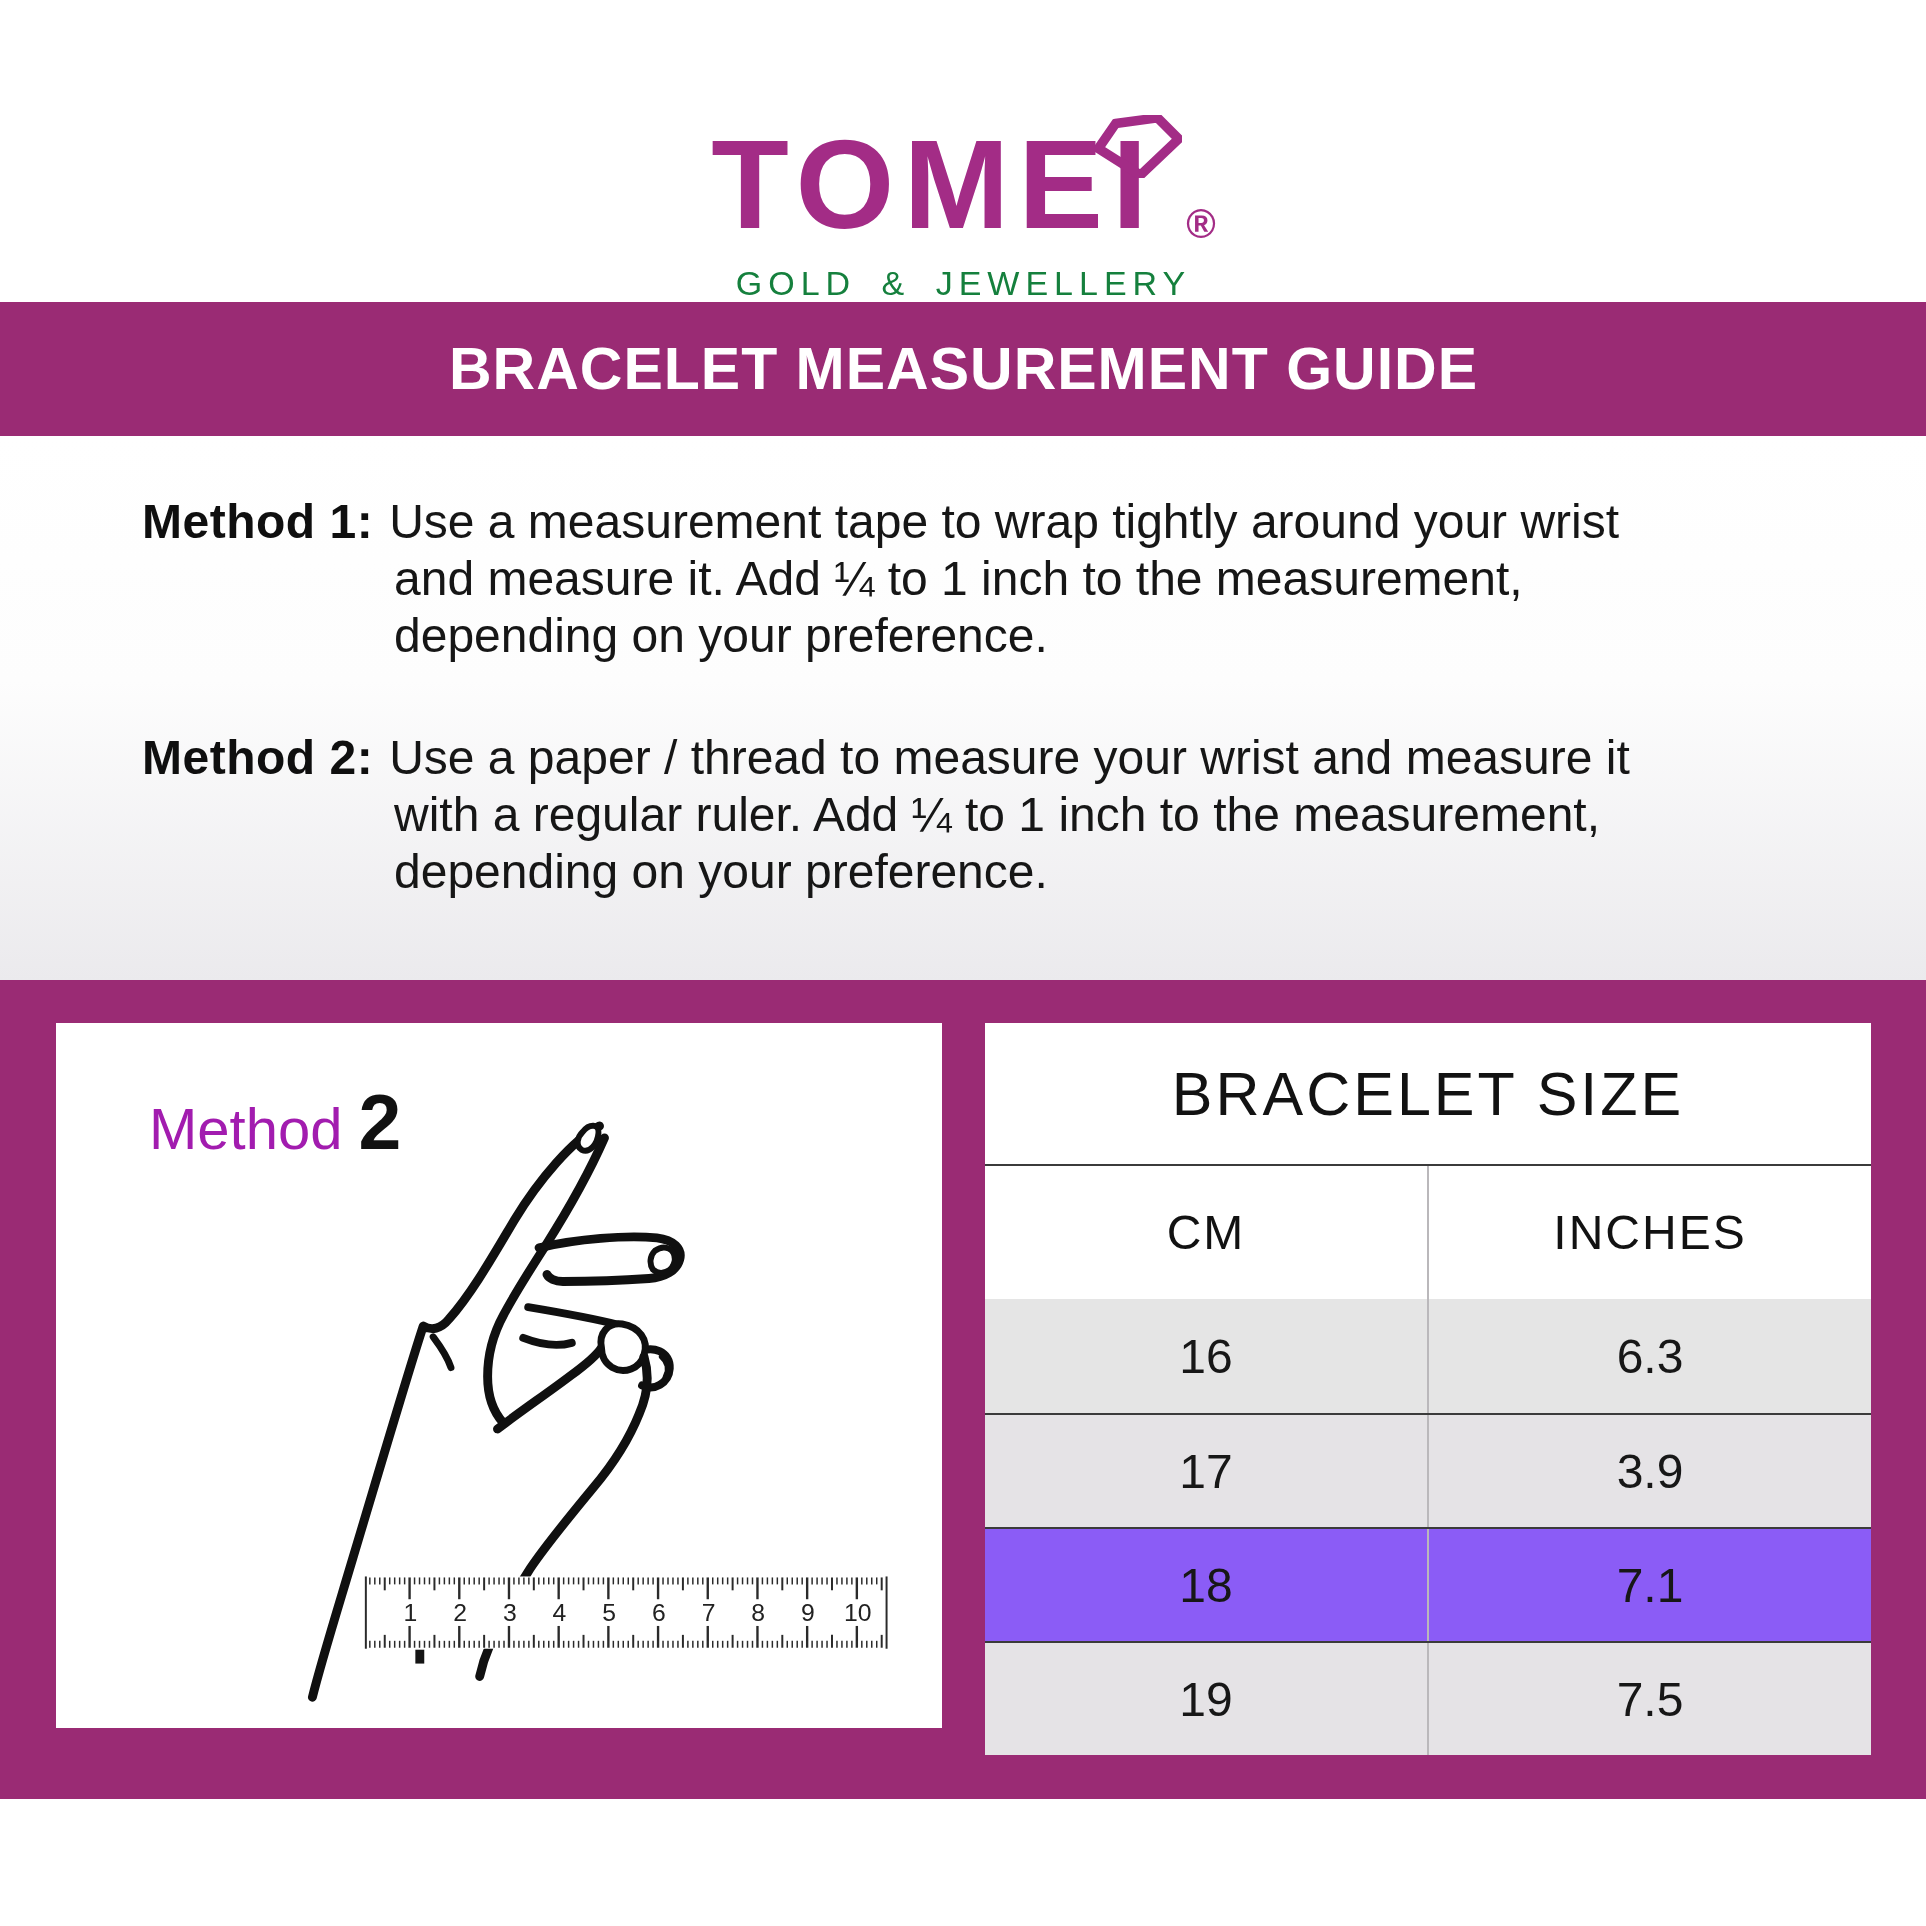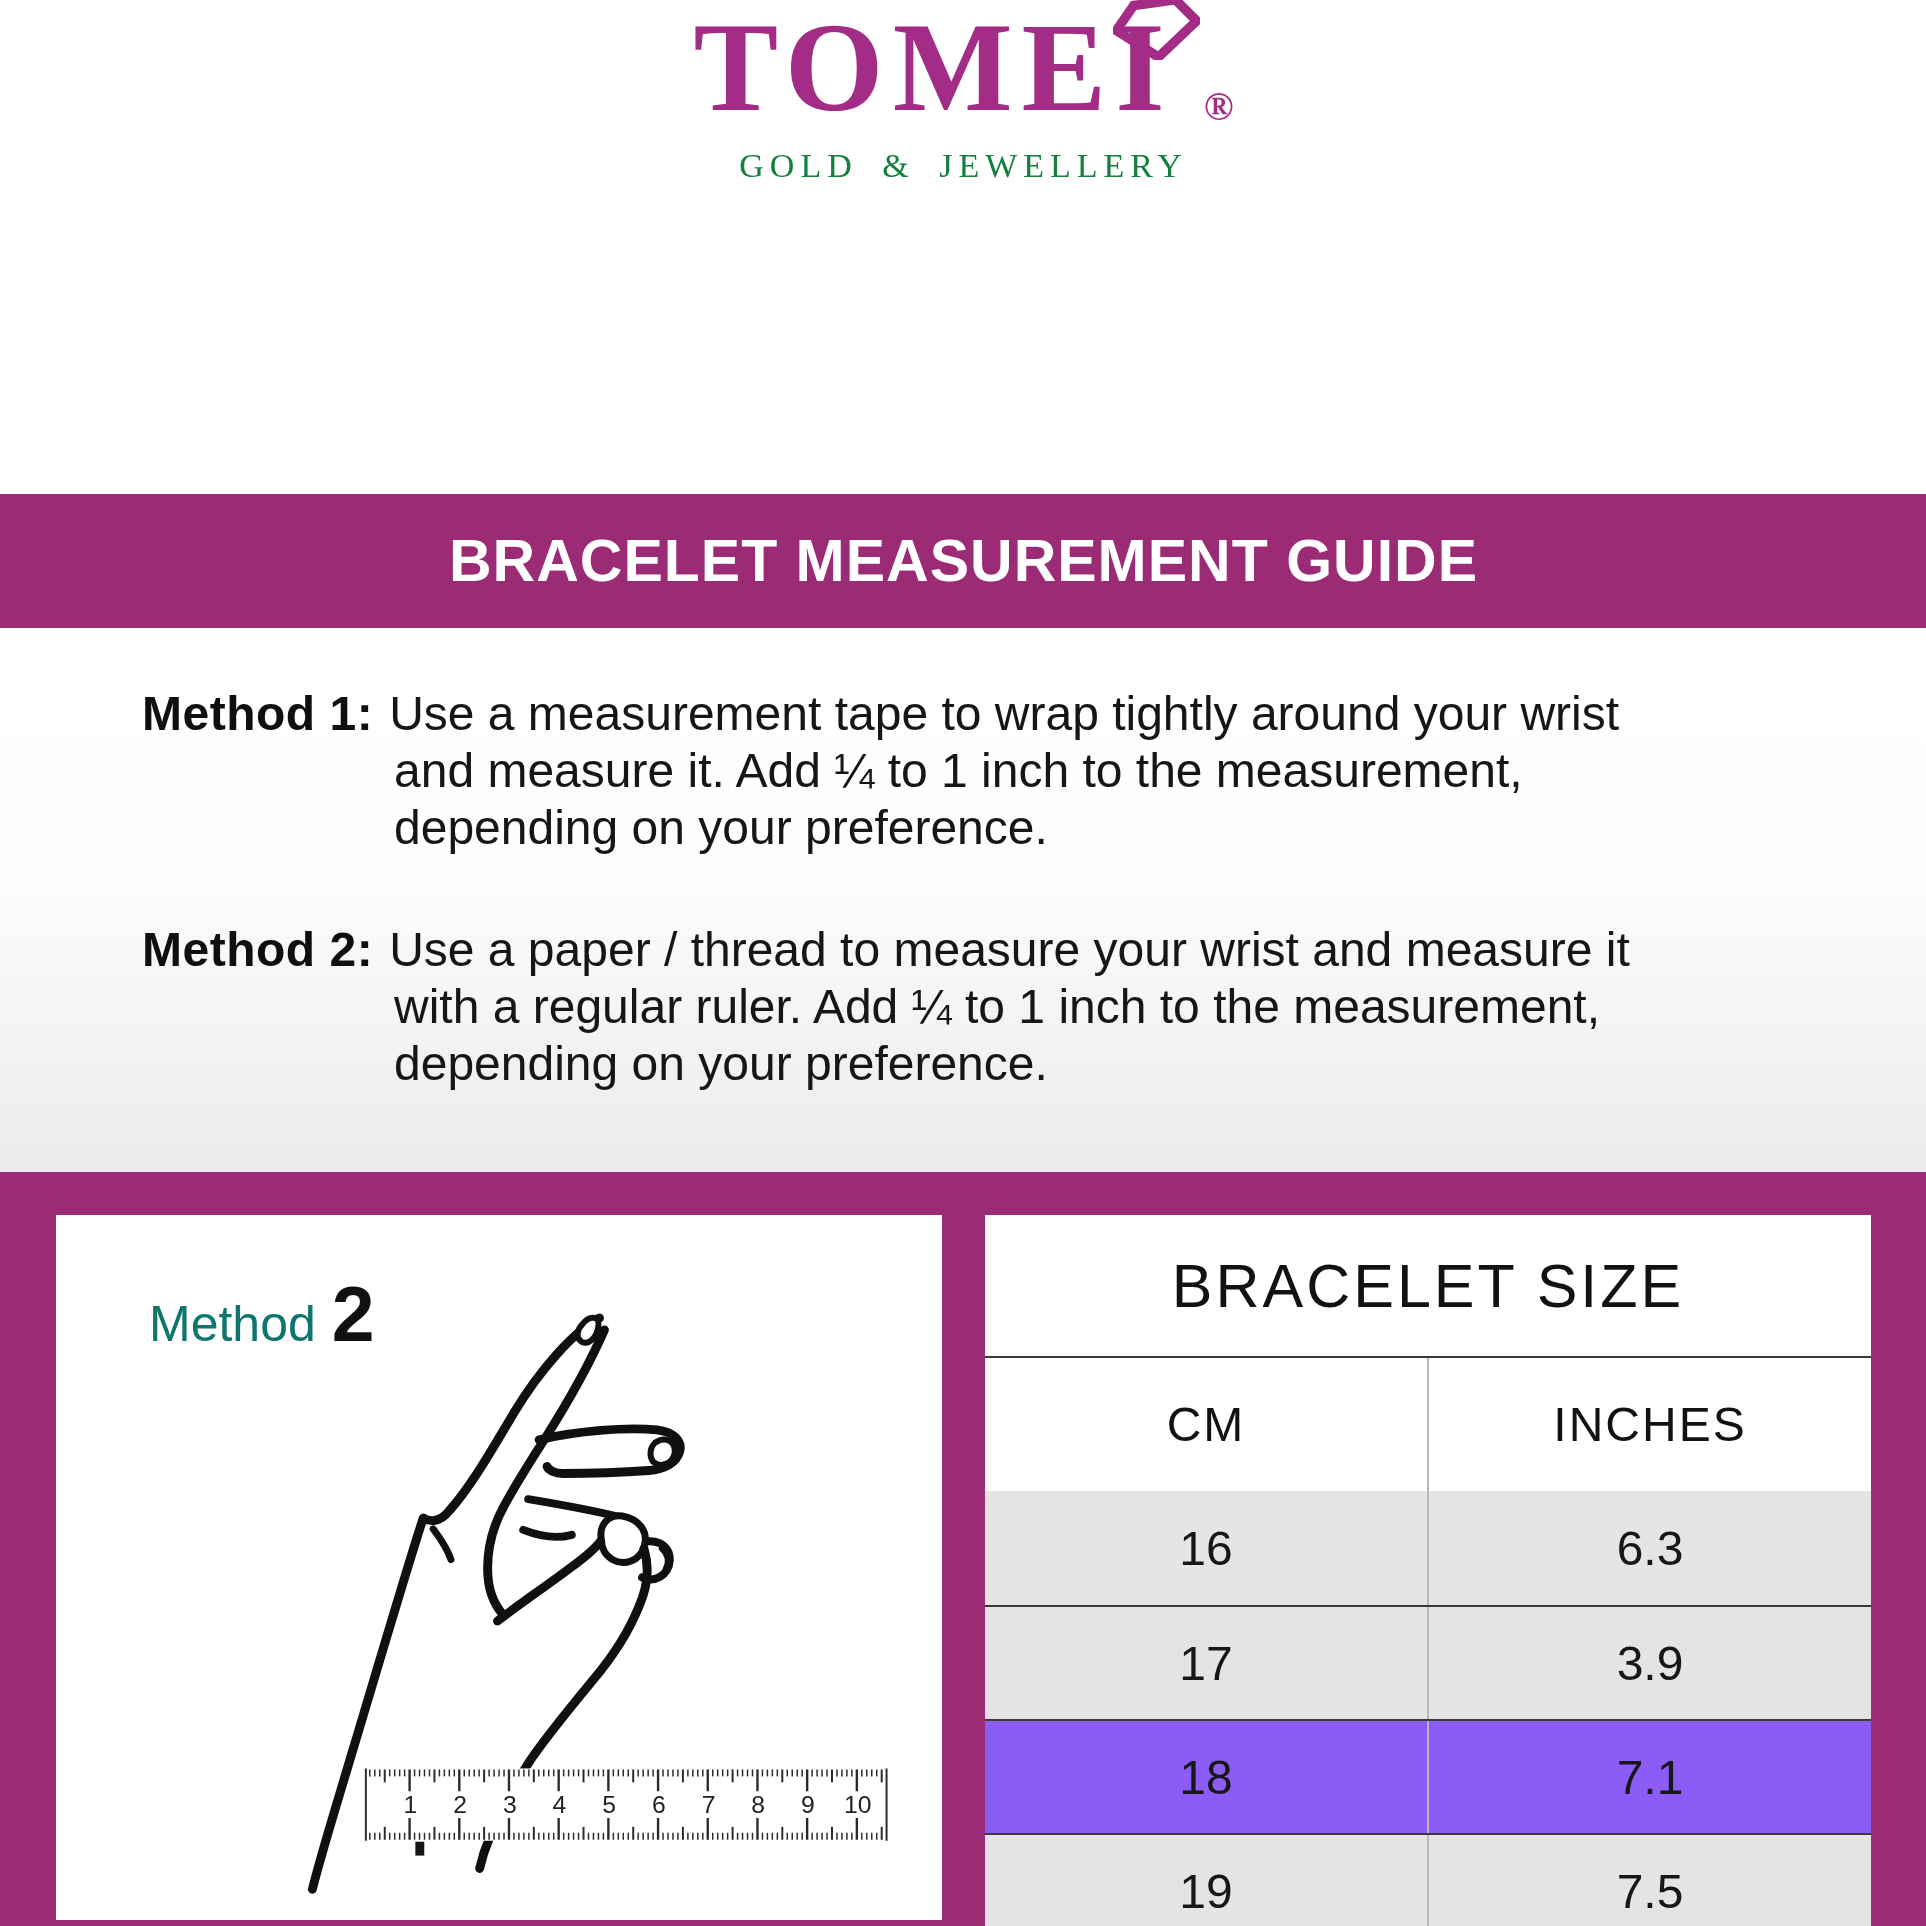--- a/index.html
+++ b/index.html
@@ -1,21 +1,21 @@
 <!DOCTYPE html>
 <html><head>
 <meta charset="utf-8">
 <style>
   html,body{margin:0;padding:0;background:#ffffff;}
   .page{
     position:relative;width:1927px;height:1927px;overflow:hidden;
     font-family:"Liberation Sans",sans-serif;color:#1a1a1a;background:#ffffff;
   }
   
-  .top{height:494px;box-sizing:border-box;text-align:center;font-family:Liberation Serif, serif;}
+  .top{height:302px;box-sizing:border-box;padding-top:117px;text-align:center;}
   .logo{display:inline-block;text-align:center;}
   .wordmark-row{display:flex;align-items:flex-end;justify-content:center;}
   .wordmark{
     position:relative;display:inline-block;
     font-weight:700;font-size:127px;line-height:1.06;letter-spacing:9px;
   }
   .diamond-wrap{position:absolute;top:-50px;right:-26px;width:87px;height:63px;}
   .reg-mark{
     display:inline-block;font-size:40px;font-weight:700;line-height:1;
     margin-left:30px;margin-bottom:8px;
@@ -41,21 +41,21 @@
   .m-label{font-weight:700;letter-spacing:0.5px;margin-right:16px;color:#0f0f0f;}
   
   .panel{position:relative;height:819px;}
   .card{position:absolute;top:43px;width:886px;height:705px;background:#ffffff;}
   .card.left{left:56px;}
   .card.right{left:985px;}
   
   .mc-label{
     position:absolute;left:93px;top:55px;display:flex;align-items:baseline;gap:16px;
   }
-  .mc-prefix{font-size:50px;font-weight:400;color:#0f766e;}
+  .mc-prefix{font-size:58px;font-weight:400;color:#a21caf;}
   .mc-number{font-size:77px;font-weight:700;color:#111;}
   .hand-svg{position:absolute;inset:0;width:886px;height:705px;}
   
   .sc-title{
     height:141px;display:flex;align-items:center;justify-content:center;
     font-size:61px;font-weight:400;letter-spacing:3px;color:#121212;
   }
   .sc-divider{height:2px;background:#3b3b3b;}
   .sc-header{display:flex;height:133px;}
   .sc-header .cell{

